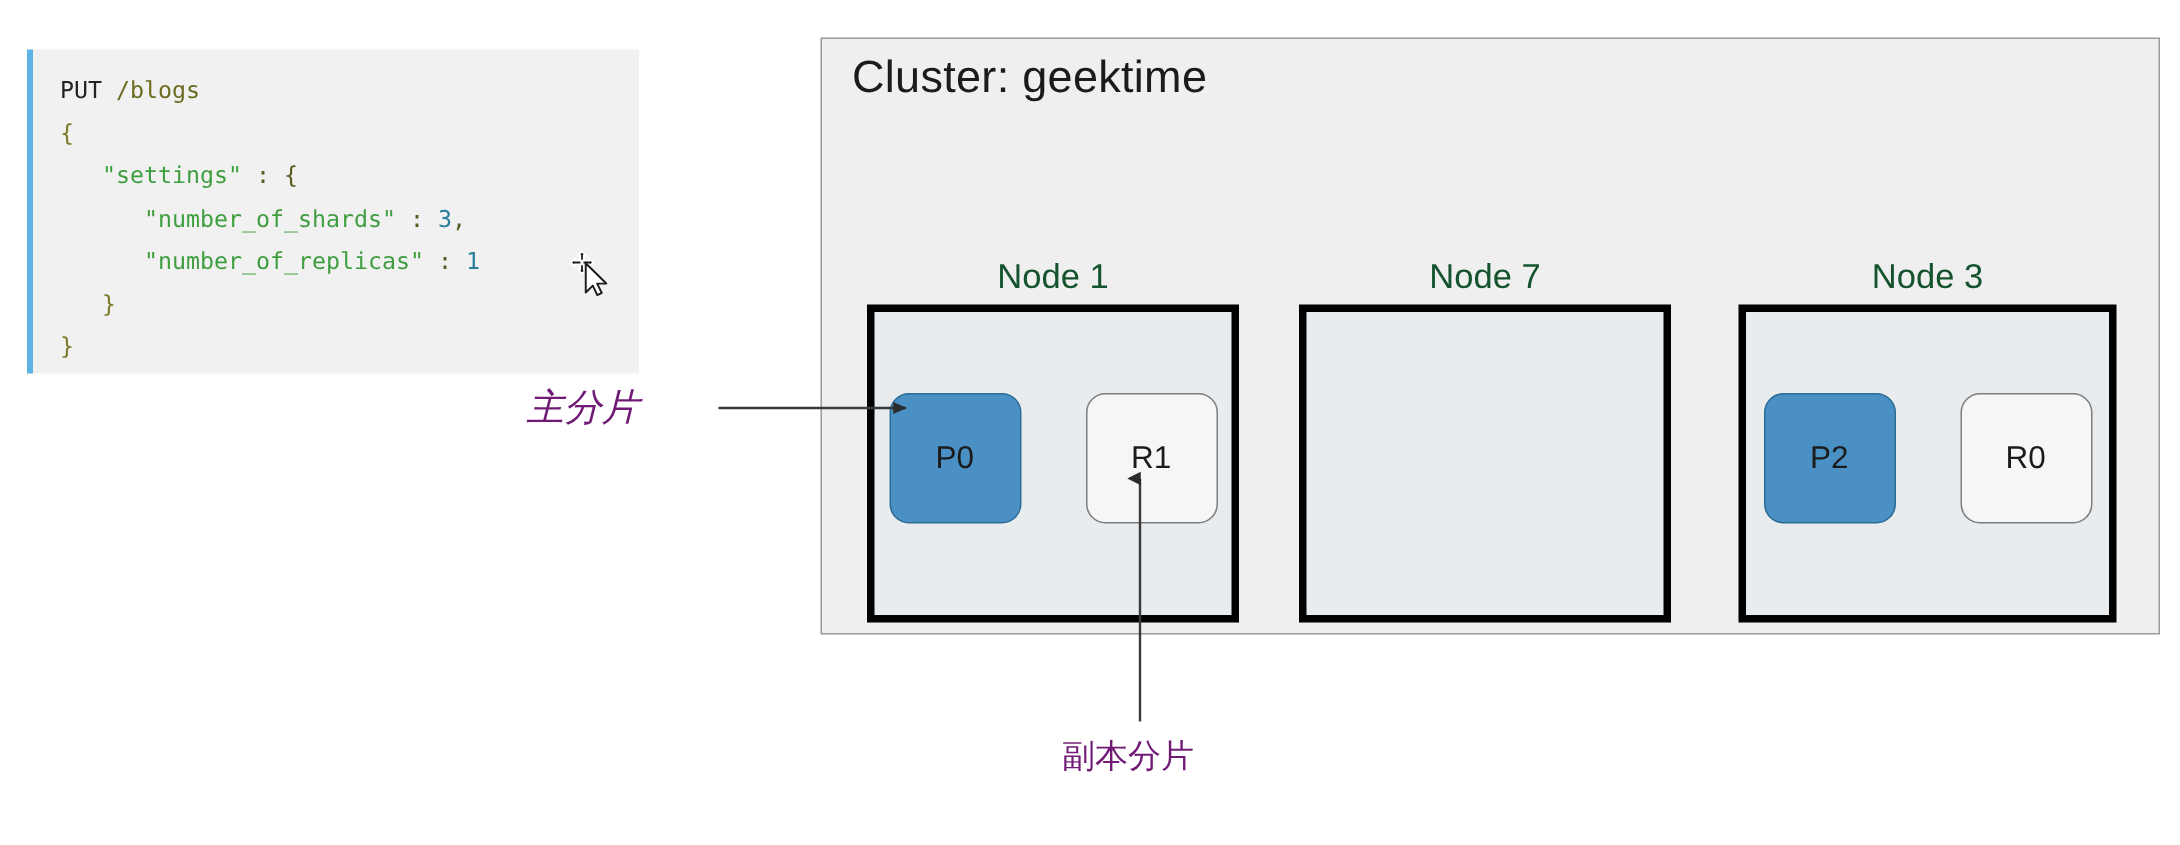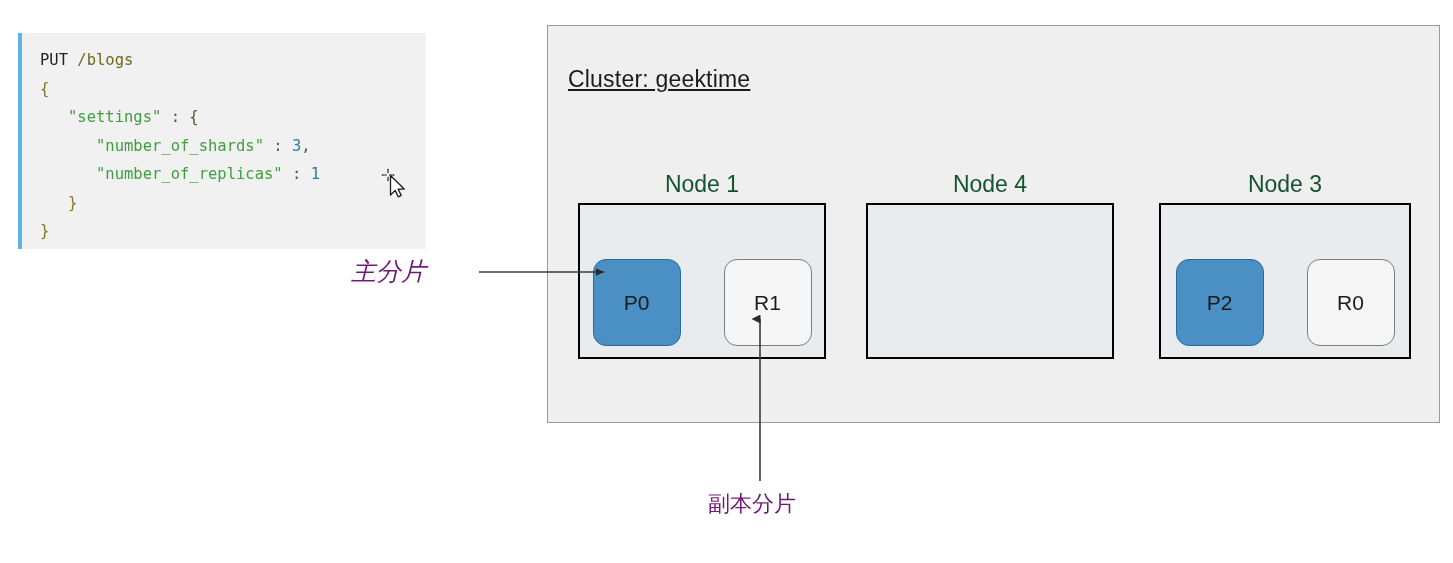--- a/index.html
+++ b/index.html
@@ -69,26 +69,25 @@
     top: 25px;
     width: 893px;
     height: 398px;
     background: #efefef;
     border: 1px solid #9b9b9b;
     box-sizing: border-box;
   }
   #cluster-meta {
     position: absolute;
     left: 20px;
-    top: 36px;
-    font-size: 23px;
+    top: 8px;
+    font-size: 30px;
     line-height: 35px;
     color: #1b1b1b;
     letter-spacing: 0.2px;
-    text-decoration: underline;
   }
   #cluster-meta div { white-space: nowrap; }
 
   .node-group {
     position: absolute;
     top: 145px;
   }
   #node-group-0 { left: 30px; }
   #node-group-1 { left: 318px; }
   #node-group-2 { left: 611px; }
@@ -101,23 +100,23 @@
     text-align: center;
     font-size: 23px;
     color: #14532d;
     white-space: nowrap;
   }
   .node-box {
     position: absolute;
     top: 32px;
     left: 0;
     width: 248px;
-    height: 156px;
+    height: 212px;
     background: #e8ecee;
-    border: 2px solid #000000;
+    border: 5px solid #000000;
     box-sizing: border-box;
   }
   #node-group-2 .node-title,
   #node-group-2 .node-box { width: 252px; }
 
   .shard-row {
     position: absolute;
     top: 54px;
     left: 0;
     width: 100%;
@@ -211,21 +210,21 @@
           <span>P0</span>
         </div>
         <div class="shard replica">
           <span>R1</span>
         </div>
       </div>
     </div>
   </div>
 
   <div class="node-group" id="node-group-1">
-    <div class="node-title">Node 4</div>
+    <div class="node-title">Node 7</div>
     <div class="node-box">
       <div class="shard-row">
       </div>
     </div>
   </div>
 
   <div class="node-group" id="node-group-2">
     <div class="node-title">Node 3</div>
     <div class="node-box">
       <div class="shard-row">

